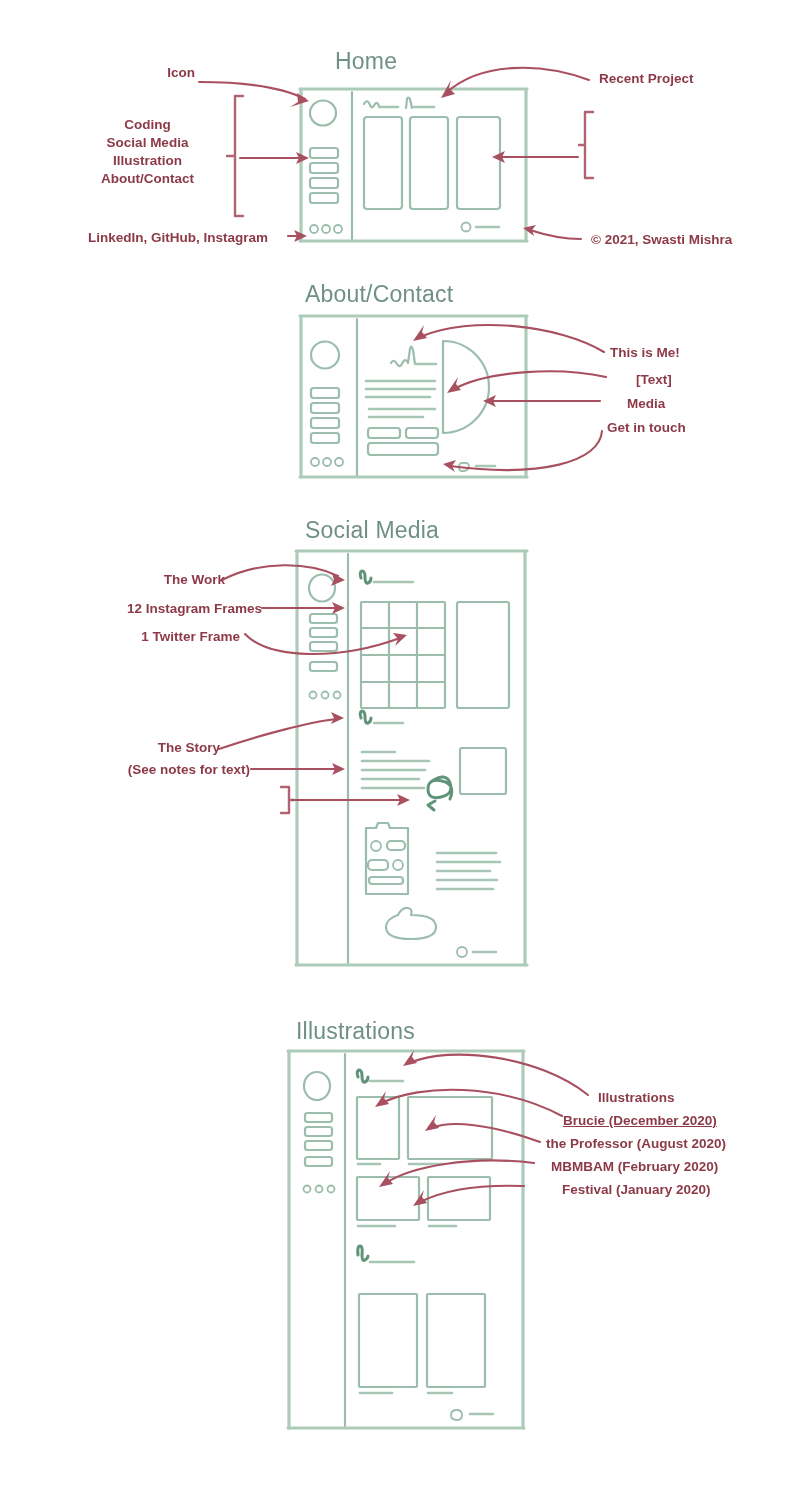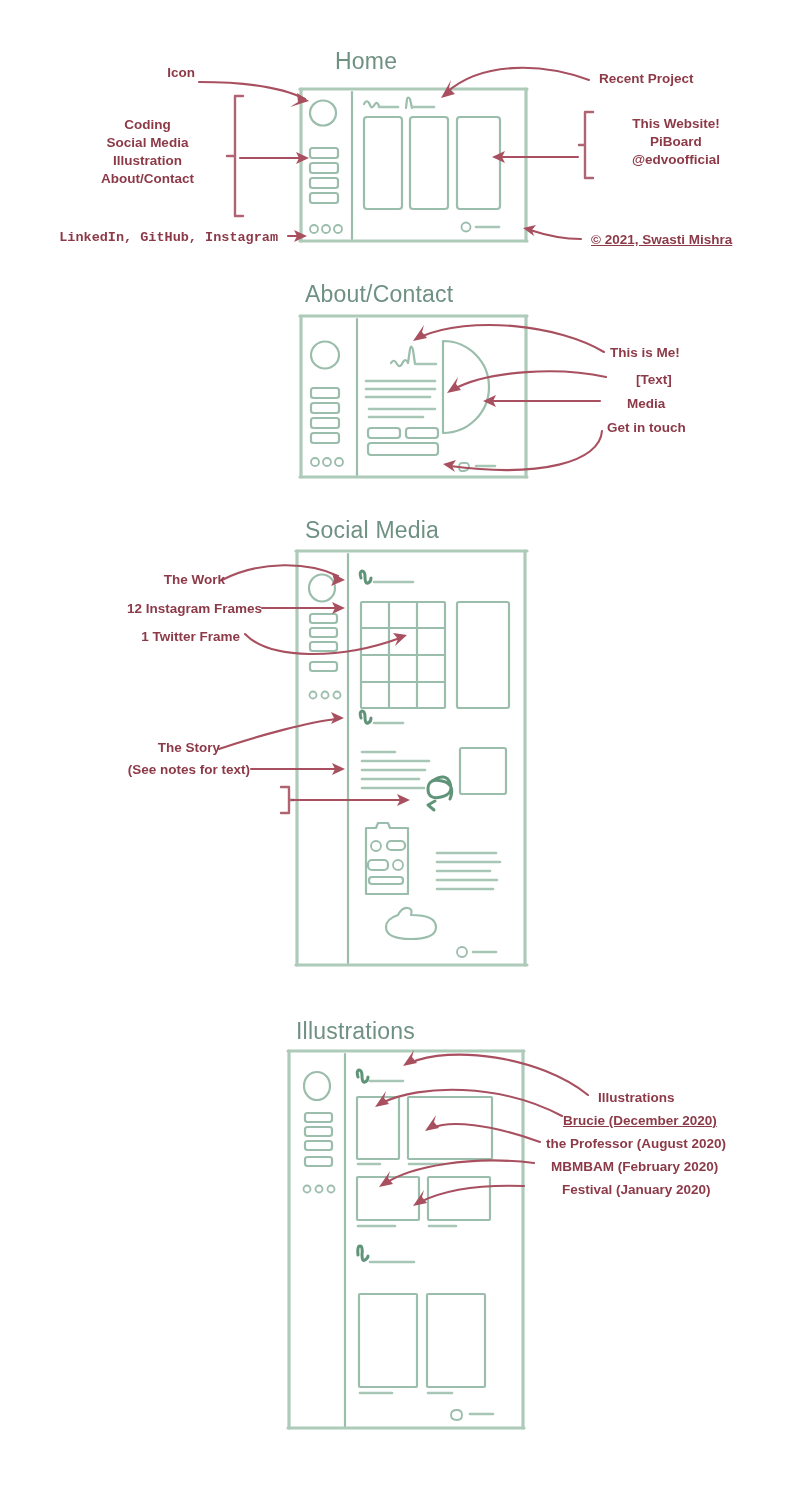--- a/index.html
+++ b/index.html
@@ -331,31 +331,26 @@
 
   <div class="anno r" style="left:60px;top:64px;width:135px;">Icon</div>
 
   <div class="anno c" style="left:60px;top:116px;width:175px;">
     <div>Coding</div>
     <div>Social Media</div>
     <div>Illustration</div>
     <div>About/Contact</div>
   </div>
 
-  <div class="anno r" style="left:13px;top:229px;width:265px;font-family:Liberation Mono, monospace;">LinkedIn, GitHub, Instagram</div>
+  <div class="anno r" style="left:3px;top:229px;width:265px;">LinkedIn, GitHub, Instagram</div>
 
   <div class="anno l" style="left:599px;top:70px;width:224px;">Recent Project</div>
 
-  <div class="anno c" style="left:596px;top:115px;width:160px;">
-    <div>This Website!</div>
-    <div>PiBoard</div>
-    <div>@edvoofficial</div>
-  </div>
-
-  <div class="anno l" style="left:591px;top:231px;width:215px;text-decoration:underline;">© 2021, Swasti Mishra</div>
+
+  <div class="anno l" style="left:591px;top:231px;width:215px;">© 2021, Swasti Mishra</div>
 
   <div class="anno l" style="left:610px;top:344px;width:190px;">This is Me!</div>
   <div class="anno l" style="left:636px;top:371px;width:160px;">[Text]</div>
   <div class="anno l" style="left:627px;top:395px;width:160px;">Media</div>
   <div class="anno l" style="left:607px;top:419px;width:190px;">Get in touch</div>
 
   <div class="anno r" style="left:40px;top:571px;width:185px;">The Work</div>
   <div class="anno r" style="left:30px;top:600px;width:232px;">12 Instagram Frames</div>
   <div class="anno r" style="left:40px;top:628px;width:200px;">1 Twitter Frame</div>
 

